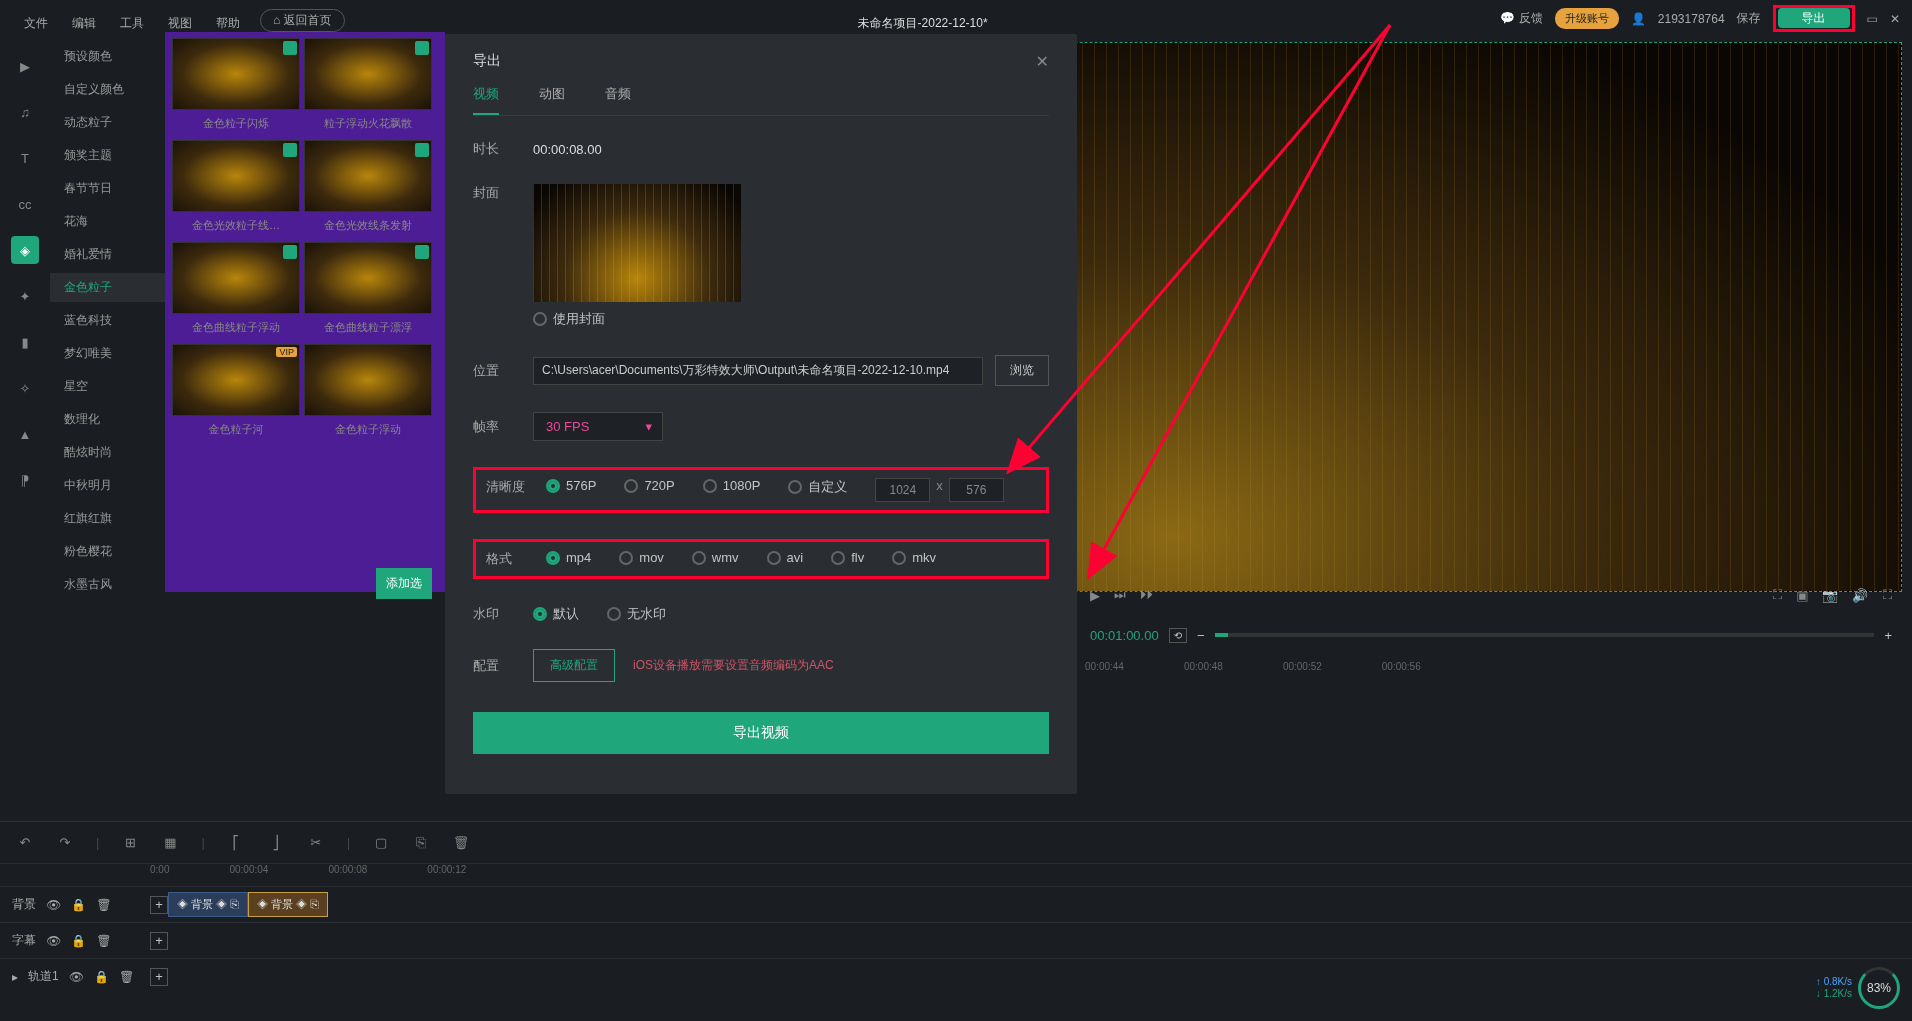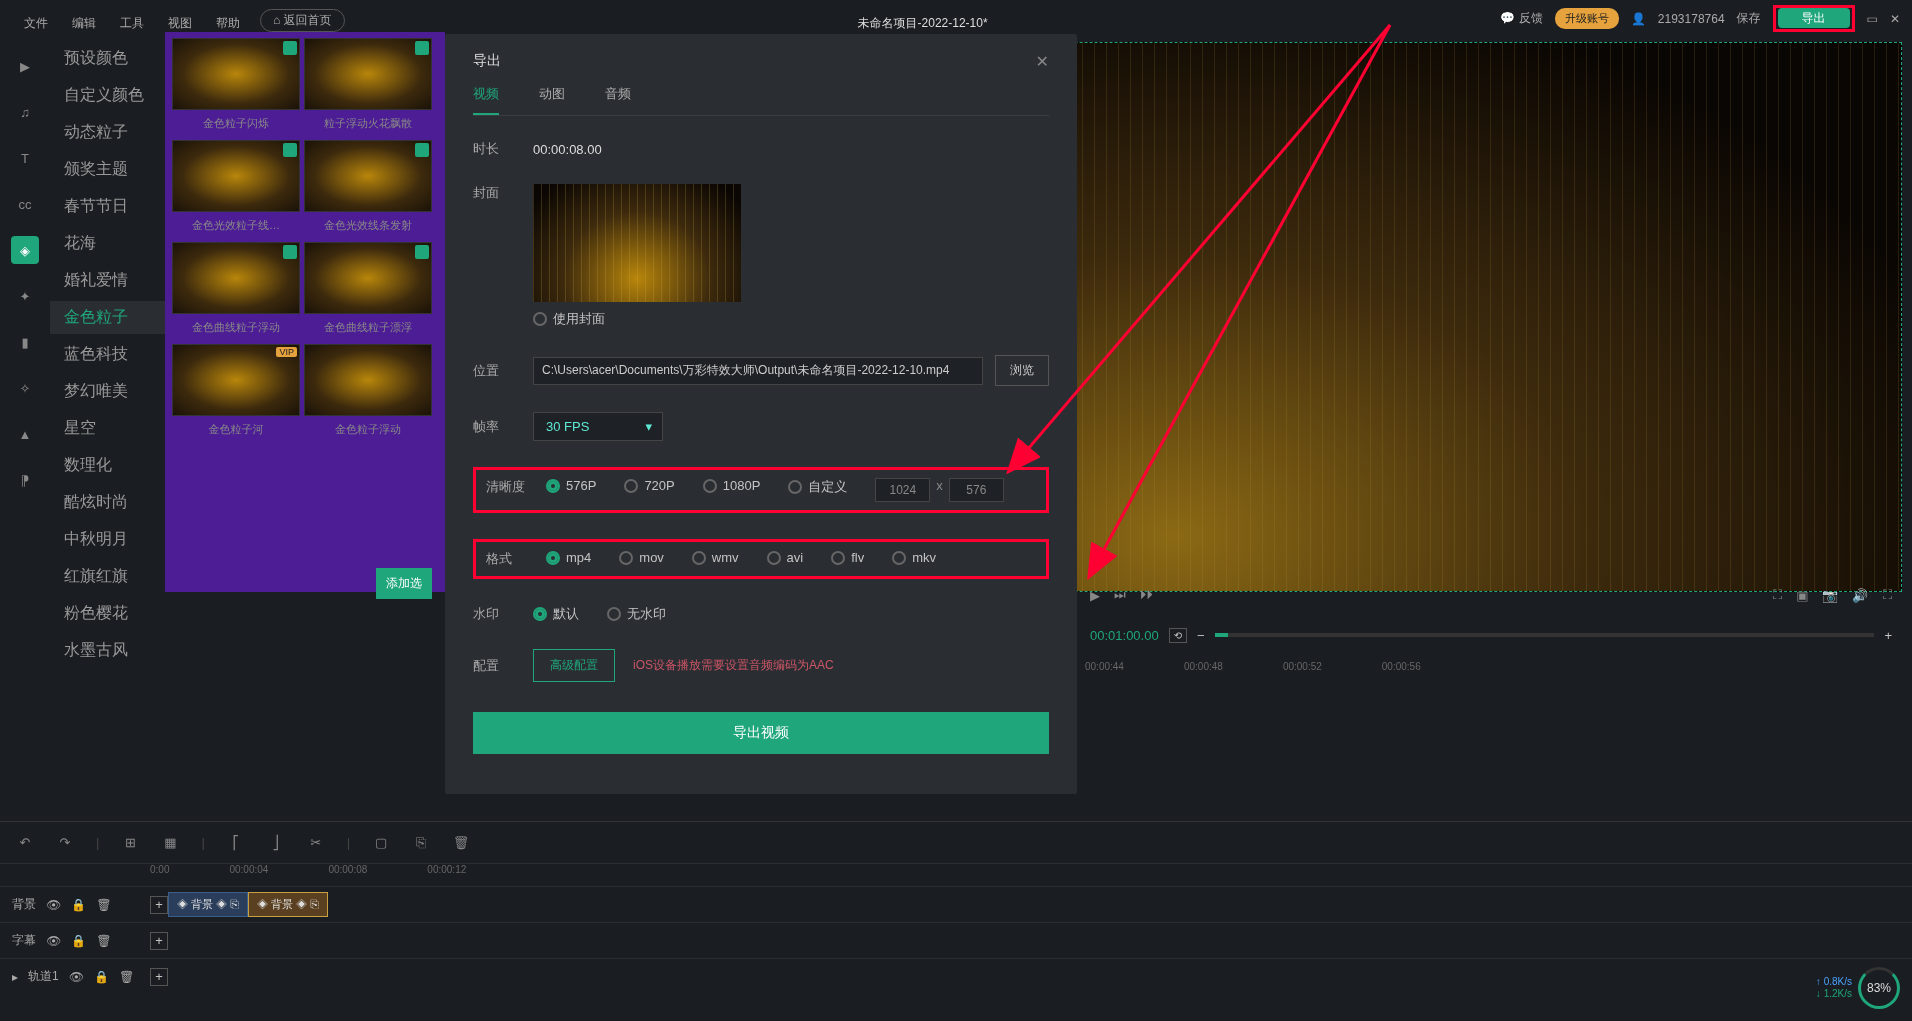--- a/index.html
+++ b/index.html
@@ -13,21 +13,21 @@
 .topbar .right { display: flex; align-items: center; gap: 12px; }
 .topbar .upgrade { background: #e6a23c; color: #222; padding: 3px 10px; border-radius: 10px; font-size: 11px; }
 .topbar .export-btn { background: #1fa67a; color: #fff; padding: 3px 24px; border-radius: 4px; }
 .topbar .export-btn-wrap { border: 3px solid #ff0033; padding: 2px; }
 
 
 .main { display: flex; height: 560px; }
 .side-icons { width: 50px; background: #1a1d21; display: flex; flex-direction: column; align-items: center; gap: 18px; padding-top: 20px; }
 .side-icons .ic { width: 28px; height: 28px; display: flex; align-items: center; justify-content: center; color: #888; border-radius: 4px; }
 .side-icons .ic.active { background: #1fa67a; color: #fff; }
-.side-list { width: 115px; background: #1a1d21; padding: 10px 0; font-size: 16px; color: #999; display: flex; flex-direction: column; gap: 4px; }
+.side-list { width: 115px; background: #1a1d21; padding: 10px 0; font-size: 12px; color: #999; display: flex; flex-direction: column; gap: 4px; }
 .side-list .li { padding: 6px 14px; }
 .side-list .li.active { color: #1fa67a; background: #2a2d32; }
 
 .thumb-area { width: 280px; background: #4c1d95; padding: 6px; display: flex; flex-wrap: wrap; gap: 2px; align-content: flex-start; }
 .thumb { width: 130px; height: 100px; display: flex; flex-direction: column; align-items: center; }
 .thumb .img { width: 128px; height: 72px; background: radial-gradient(ellipse at center, #b8860b 0%, #3d2a0d 60%, #1a1208 100%); position: relative; border: 1px solid #333; }
 .thumb .img .tag { position:absolute; right:2px; top:2px; width:14px; height:14px; background:#1fa67a; border-radius:2px; }
 .thumb .img .vip { position:absolute; right:2px; top:2px; background:#e6a23c; color:#222; font-size:9px; padding:0 3px; border-radius:2px; }
 .thumb .label { font-size: 11px; color: #888; margin-top: 6px; }
 
@@ -45,21 +45,21 @@
 .row { display: flex; align-items: center; margin-bottom: 26px; }
 .row .lbl { width: 60px; color: #aaa; font-size: 13px; }
 .row .val { color: #ddd; }
 .cover-img { width: 208px; height: 118px; background: radial-gradient(ellipse at 50% 80%, #b8860b 0%, #3d2a0d 50%, #0a0603 90%); position:relative; overflow:hidden;}
 .cover-img::before { content:""; position:absolute; inset:0; background: repeating-linear-gradient(90deg, rgba(220,180,80,.2) 0px, rgba(220,180,80,.2) 1px, transparent 1px, transparent 8px); }
 .radio { display:inline-flex; align-items:center; gap:6px; margin-right:28px; cursor:pointer; }
 .radio .dot { width:14px; height:14px; border:2px solid #666; border-radius:50%; display:inline-block; }
 .radio.sel .dot { border-color:#1fa67a; box-shadow: inset 0 0 0 3px #1fa67a; }
 .path-input { flex:1; border:1px solid #444; background:#1e2125; color:#ccc; padding:6px 8px; font-size:12px; }
 .browse-btn { border:1px solid #555; padding:6px 14px; margin-left:12px; color:#ccc; font-size:12px; }
-.select { border:1px solid #444; background:#1e2125; color:#5eead4; padding:6px 10px 6px 12px; width:130px; display:flex; justify-content:space-between; align-items:center; }
+.select { border:1px solid #444; background:#1e2125; color:#ec4899; padding:6px 10px 6px 12px; width:130px; display:flex; justify-content:space-between; align-items:center; }
 .dim-input { width:55px; border:1px solid #444; background:#1e2125; color:#888; padding:4px; text-align:center; font-size:12px;}
 .redbox { border:3px solid #ff0033; padding:8px 10px; display:flex; align-items:flex-start; width:100%; }
 .adv-btn { border:1px solid #1fa67a; color:#1fa67a; padding:7px 16px; font-size:12px; }
 .hint { color:#c56; font-size:12px; margin-left:18px; }
 .export-big { background:#1fa67a; color:#fff; text-align:center; padding:12px; margin-top:30px; font-size:14px; cursor:pointer; }
 
 
 .timeline-zone { position:absolute; bottom:0; left:0; right:0; height:200px; background:#1a1d21; border-top:1px solid #333; }
 .tl-tools { height:42px; display:flex; align-items:center; gap:22px; padding:0 16px; color:#888; border-bottom:1px solid #2a2d32;}
 .tl-tools .ic { width:18px; height:18px; display:flex; align-items:center; justify-content:center; }

